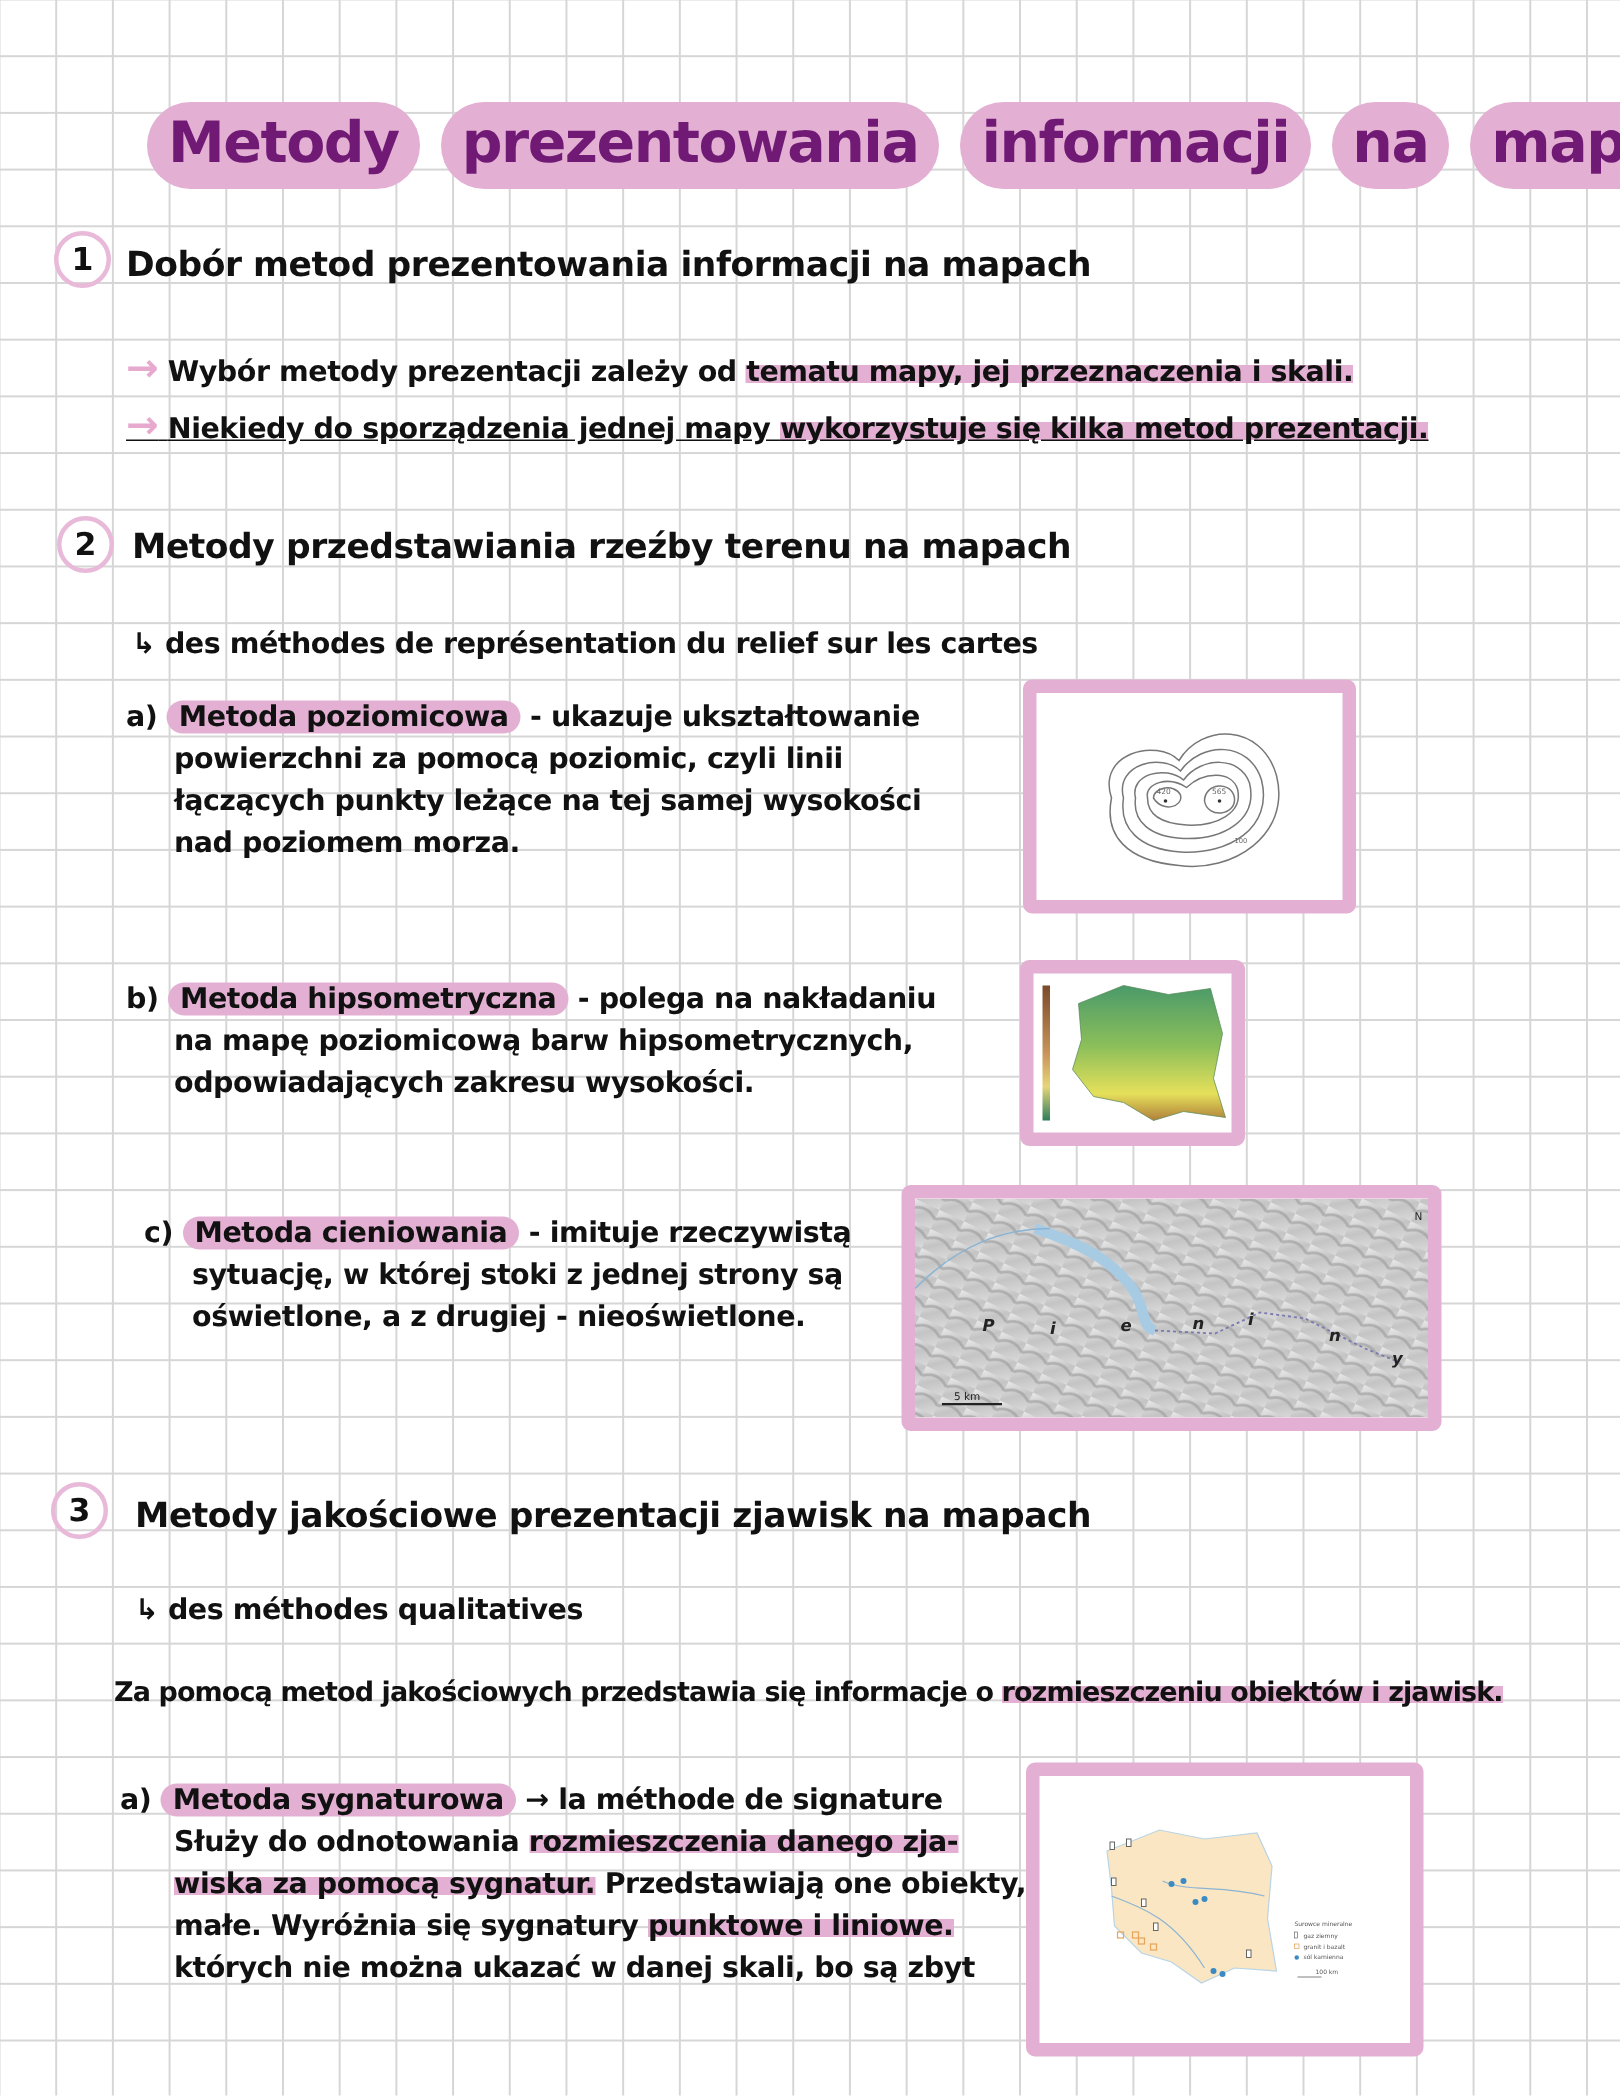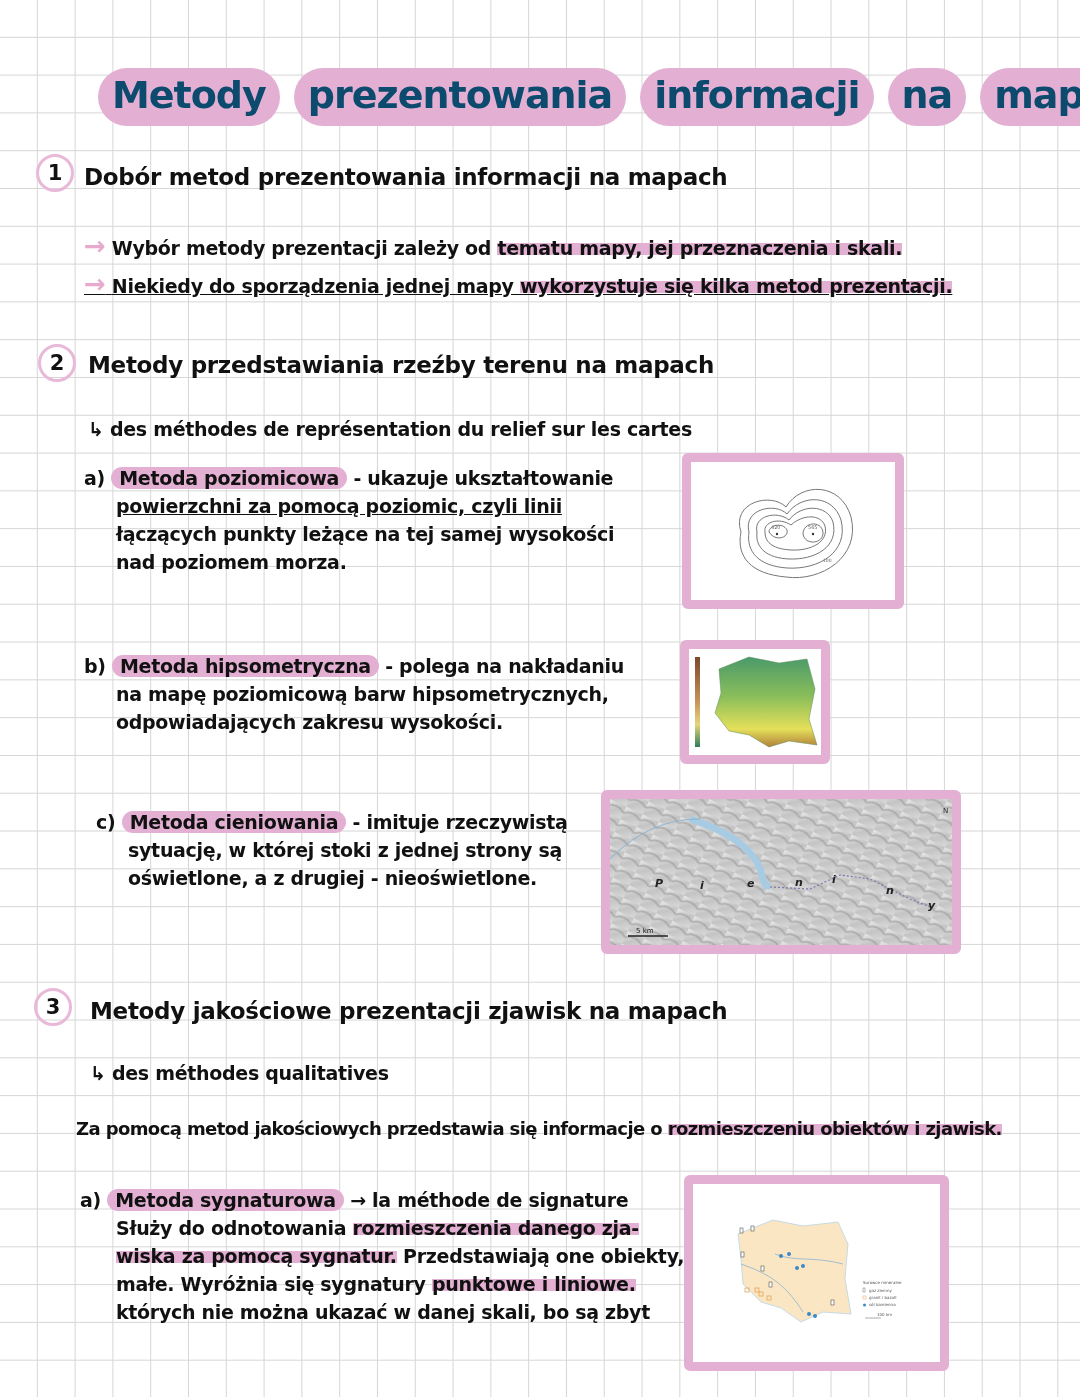--- a/index.html
+++ b/index.html
@@ -26,21 +26,21 @@
     
     .title-row { left: 98px; top: 68px; display: flex; gap: 14px; align-items: center; }
     .title-word {
       background: #e3b0d3;
       border-radius: 30px;
       padding: 6px 14px 10px 14px;
       font-size: 38px;
       font-weight: bold;
       font-family: "DejaVu Sans", sans-serif;
       letter-spacing: -1px;
-      color: #0c4a6e;
+      color: #701a75;
       line-height: 42px;
     }
     .circ {
       width: 38px; height: 38px;
       border: 3px solid #e8b9d8;
       border-radius: 50%;
       display: flex; align-items: center; justify-content: center;
       font-weight: bold; font-size: 21px;
       font-family: "DejaVu Sans", sans-serif;
     }
@@ -88,21 +88,21 @@
 </div>
 
 <div class="abs circ" style="left:38px; top:344px;">2</div>
 <div class="abs hand h1" style="left:88px; top:352px;">Metody przedstawiania rzeźby terenu na mapach</div>
 <div class="abs hand h2" style="left:88px; top:394px;">
   <span>↳ </span><span>des méthodes de représentation du relief sur les cartes</span>
 </div>
 
 <div class="abs hand body-t" style="left:84px; top:464px;">
   <span class="line"><span>a)</span> <span class="pill">Metoda poziomicowa</span><span> - ukazuje ukształtowanie</span></span>
-  <span class="line" style="padding-left:32px;text-decoration:underline;">powierzchni za pomocą poziomic, czyli linii</span>
+  <span class="line" style="padding-left:32px;">powierzchni za pomocą poziomic, czyli linii</span>
   <span class="line" style="padding-left:32px;">łączących punkty leżące na tej samej wysokości</span>
   <span class="line" style="padding-left:32px;">nad poziomem morza.</span>
 </div>
 <div class="abs frame" style="left:682px; top:453px; width:222px; height:156px;">
   <svg width="204" height="138" viewBox="0 0 204 138">
     <g fill="none" stroke="#777" stroke-width="1">
       <path d="M50 70 C40 40, 80 30, 95 45 C110 20, 150 20, 160 55 C170 95, 130 120, 95 115 C60 112, 45 95, 50 70 Z"></path>
       <path d="M58 70 C52 47, 84 40, 96 52 C110 32, 142 32, 150 58 C158 90, 128 108, 96 106 C68 104, 55 90, 58 70 Z"></path>
       <path d="M66 70 C62 54, 86 48, 98 58 C110 42, 136 42, 142 60 C148 85, 124 98, 98 97 C76 96, 64 86, 66 70 Z"></path>
       <path d="M74 70 C72 60, 88 55, 100 63 C112 52, 130 52, 134 64 C138 80, 120 89, 100 88 C84 87, 74 82, 74 70 Z"></path>

